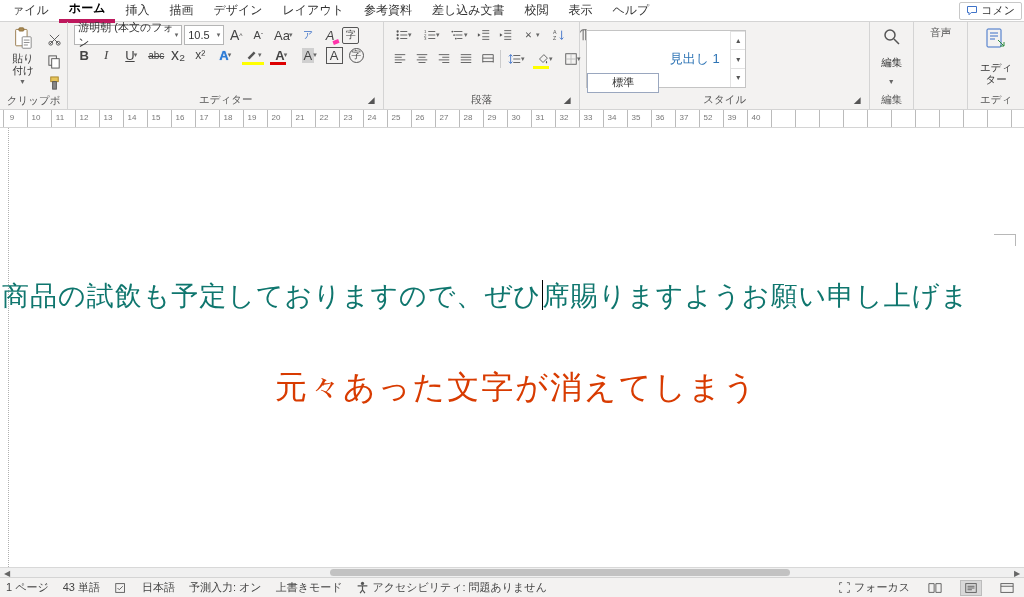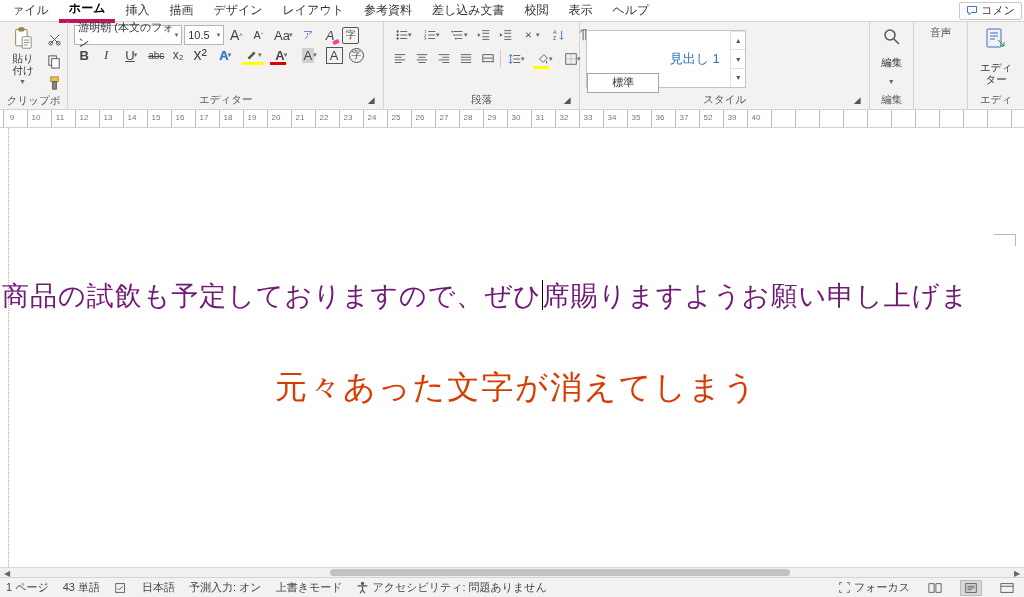--- a/index.html
+++ b/index.html
@@ -40,21 +40,21 @@
 .ruler { height: 18px; background: #fff; border-bottom: 1px solid #d4d4d4; position: relative; font-size: 8px; color: #777; overflow: hidden; }
 .ruler .rimg { position: absolute; top: 0; left: 0; right: 0; height: 18px; background: repeating-linear-gradient(to right, transparent 0 3px, #bbb 3px 4px, transparent 4px 24px); }
 .ruler .nums { position: absolute; top: 3px; left: 0; display: flex; }
 .ruler .nums span { width: 24px; text-align: center; }
 
 
 .doc-wrap { position: absolute; top: 128px; bottom: 28px; left: 0; right: 0; background: #fff; overflow: hidden; }
 .doc-wrap .vline { position: absolute; left: 8px; top: 0; bottom: 0; width: 1px; border-left: 1px dotted #b0b0b0; }
 .page-edge { position: absolute; right: 8px; top: 106px; width: 22px; height: 12px; border-top: 1px solid #b8b8b8; border-right: 1px solid #b8b8b8; }
 
-.doc-text { position: absolute; left: 2px; top: 150px; right: 4px; font-family: "Yu Mincho", "游明朝", serif; font-size: 27px; color: #701a75; letter-spacing: 1px; white-space: nowrap; }
+.doc-text { position: absolute; left: 2px; top: 150px; right: 4px; font-family: "Yu Mincho", "游明朝", serif; font-size: 27px; color: #0f766e; letter-spacing: 1px; white-space: nowrap; }
 .doc-text .cursor { display: inline-block; border-left: 1px solid #000; height: 30px; vertical-align: -5px; }
 
 .annot { position: absolute; left: 275px; top: 238px; font-family: "Yu Gothic", "游ゴシック", sans-serif; font-size: 32px; color: #d83b01; letter-spacing: 2px; }
 
 
 .hscroll { position: absolute; bottom: 20px; left: 0; right: 0; height: 10px; background: #f0f0f0; border-top: 1px solid #d8d8d8; }
 .hscroll .thumb { position: absolute; left: 330px; width: 460px; top: 1px; bottom: 1px; background: #c2c2c2; border-radius: 4px; }
 .hscroll .arr { position: absolute; top: 0; width: 14px; height: 10px; display: flex; align-items: center; justify-content: center; font-size: 8px; color: #666; }
 .hscroll .arr.l { left: 0; } .hscroll .arr.r { right: 0; }
 
@@ -159,22 +159,22 @@
             </span>
       </div>
       <div class="row">
         <span class="btn" style="font-weight:700">B</span>
         <span class="btn" style="font-style:italic;font-family:serif">I</span>
         <span class="btn w">
               <span style="text-decoration:underline">U</span>
               <span class="dd">▾</span>
             </span>
         <span class="btn" style="text-decoration:line-through;font-size:10px">abc</span>
-        <span class="btn" style="font-size:12px">x₂</span>
-        <span class="btn" style="font-size:16px">x²</span>
+        <span class="btn" style="font-size:16px">x₂</span>
+        <span class="btn" style="font-size:12px">x²</span>
         <span class="btn w">
               <span style="color:#2e7cd6;font-weight:700;text-shadow:0 0 1px #2e7cd6">A</span>
               <span class="dd">▾</span>
             </span>
         <span class="btn w" style="position:relative">
               <svg width="14" height="14" viewBox="0 0 16 16">
                 <path d="M3 11l7-7 2 2-7 7z" fill="#555"></path>
               </svg>
               <span style="position:absolute;bottom:0;left:2px;right:2px;height:3px;background:#ffff00"></span>
               <span class="dd">▾</span>

